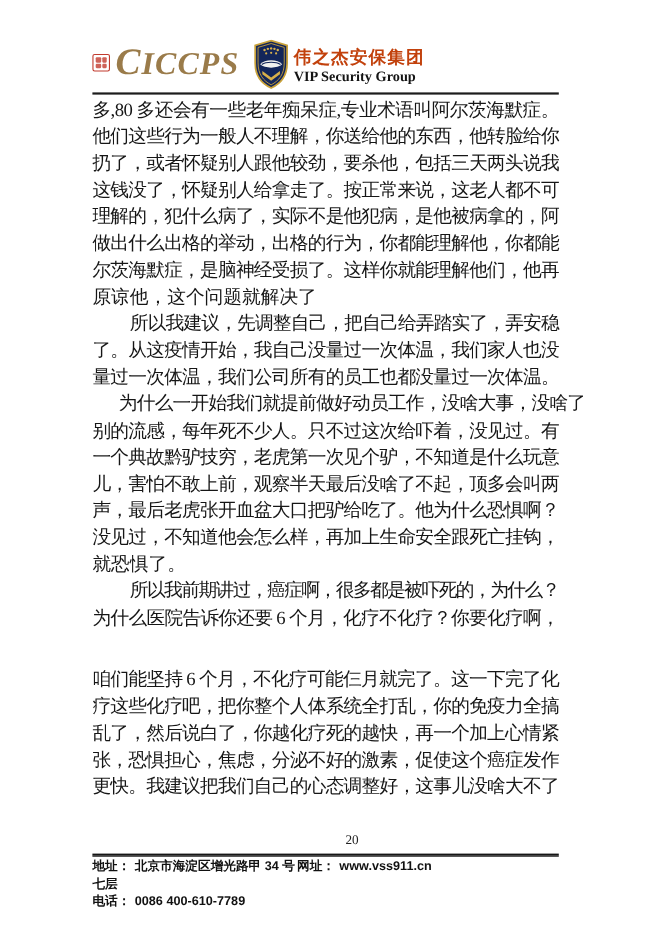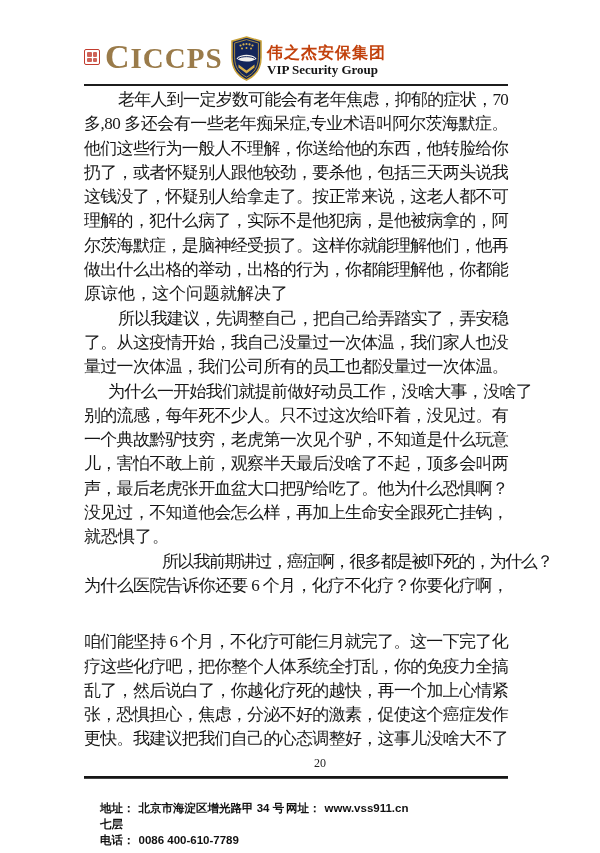--- a/index.html
+++ b/index.html
@@ -15,21 +15,21 @@
   .seal {
     position:absolute; left:0; top:13px; width:16px; height:16px;
     border:1.5px solid var(--seal-red,#c23b2e); border-radius:2px;
     display:grid; grid-template-columns:1fr 1fr; grid-template-rows:1fr 1fr;
     gap:1px; padding:2px;
   }
   .seal i { display:block; background:var(--seal-red,#c23b2e); opacity:.8; border-radius:1px; }
   .ciccps {
     position:absolute; left:21px; top:4px;
     font-family:"Liberation Serif","DejaVu Serif",serif;
-    font-weight:bold;
+    font-style:italic; font-weight:bold;
     font-size:29px; line-height:34px; letter-spacing:1px;
     color:var(--brand-gold,#9a7b4a);
   }
   .ciccps::first-letter { font-size:34px; }
   .shield { position:absolute; left:146px; top:0; }
   .group-names { position:absolute; left:183px; top:7px; }
   .group-cn {
     font-family:"Liberation Sans","DejaVu Sans",sans-serif;
     font-weight:bold; font-size:16px; line-height:19px; letter-spacing:1px; color:#c2410c;
   }
@@ -50,23 +50,23 @@
   .page-number {
     position:absolute; top:756px; left:0; width:100%;
     text-align:center; font-size:12px; line-height:14px; color:#222;padding-left:40px;
   }
   
   .footer-rule {
     position:absolute; top:776px; left:84px; width:424px; height:1px;
     border-top:2px solid #161616; border-bottom:1px solid #454545;
   }
   .footer {
-    position:absolute; top:780px; left:100px; width:424px;
+    position:absolute; top:780px; left:84px; width:424px;
     font-family:"Liberation Sans","DejaVu Sans",sans-serif;
-    font-weight:bold; font-size:11.5px; line-height:16px; color:#111;margin-top:20px;
+    font-weight:bold; font-size:11.5px; line-height:16px; color:#111;
   }
   .f-row { display:flex; }
   .f-col1 { width:186px; }
   .f-label { margin-right:4px; }
 </style>
 </head>
 <body>
 
 <div class="page">
 
@@ -101,44 +101,43 @@
     <span class="group-names">
       <span class="group-cn" style="display:block">伟之杰安保集团</span>
       <span class="group-en" style="display:block">VIP Security Group</span>
     </span>
   </div>
 
   <div class="header-rule"></div>
 
   <div class="body-text">
       <div>
-        <div class="line indent"><span class="lt" style="letter-spacing: -0.72px;">老年人到一定岁数可能会有老年焦虑，抑郁的症状，70</span></div>
         <div class="line"><span class="lt" style="letter-spacing: -0.47px;">多,80 多还会有一些老年痴呆症,专业术语叫阿尔茨海默症。</span></div>
         <div class="line"><span class="lt" style="letter-spacing: -0.69px;">他们这些行为一般人不理解，你送给他的东西，他转脸给你</span></div>
         <div class="line"><span class="lt" style="letter-spacing: -0.69px;">扔了，或者怀疑别人跟他较劲，要杀他，包括三天两头说我</span></div>
         <div class="line"><span class="lt" style="letter-spacing: -0.69px;">这钱没了，怀疑别人给拿走了。按正常来说，这老人都不可</span></div>
         <div class="line"><span class="lt" style="letter-spacing: -0.69px;">理解的，犯什么病了，实际不是他犯病，是他被病拿的，阿</span></div>
+        <div class="line"><span class="lt" style="letter-spacing: -0.69px;">做出什么出格的举动，出格的行为，你都能理解他，你都能</span></div>
         <div class="line"><span class="lt" style="letter-spacing: -0.69px;">尔茨海默症，是脑神经受损了。这样你就能理解他们，他再</span></div>
-        <div class="line"><span class="lt" style="letter-spacing: -0.69px;">做出什么出格的举动，出格的行为，你都能理解他，你都能</span></div>
         <div class="line"><span class="lt">原谅他，这个问题就解决了</span></div>
       </div>
       <div>
         <div class="line indent"><span class="lt" style="letter-spacing: -0.75px;">所以我建议，先调整自己，把自己给弄踏实了，弄安稳</span></div>
         <div class="line"><span class="lt" style="letter-spacing: -0.69px;">了。从这疫情开始，我自己没量过一次体温，我们家人也没</span></div>
         <div class="line"><span class="lt" style="letter-spacing: -0.69px;">量过一次体温，我们公司所有的员工也都没量过一次体温。</span></div>
         <div class="line"><span class="lt" style="letter-spacing: -0.69px; margin-left: 24px;">为什么一开始我们就提前做好动员工作，没啥大事，没啥了</span></div>
         <div class="line"><span class="lt" style="letter-spacing: -0.69px;">别的流感，每年死不少人。只不过这次给吓着，没见过。有</span></div>
         <div class="line"><span class="lt" style="letter-spacing: -0.69px;">一个典故黔驴技穷，老虎第一次见个驴，不知道是什么玩意</span></div>
         <div class="line"><span class="lt" style="letter-spacing: -0.69px;">儿，害怕不敢上前，观察半天最后没啥了不起，顶多会叫两</span></div>
         <div class="line"><span class="lt" style="letter-spacing: -0.69px;">声，最后老虎张开血盆大口把驴给吃了。他为什么恐惧啊？</span></div>
         <div class="line"><span class="lt" style="letter-spacing: -0.69px;">没见过，不知道他会怎么样，再加上生命安全跟死亡挂钩，</span></div>
         <div class="line"><span class="lt">就恐惧了。</span></div>
       </div>
       <div>
-        <div class="line indent"><span class="lt" style="letter-spacing: -1.4px; margin-left: 44px;">所以我前期讲过，癌症啊，很多都是被吓死的，为什么？</span></div>
+        <div class="line indent"><span class="lt" style="letter-spacing: -1.4px;">所以我前期讲过，癌症啊，很多都是被吓死的，为什么？</span></div>
         <div class="line"><span class="lt" style="letter-spacing: -0.64px;">为什么医院告诉你还要 6 个月，化疗不化疗？你要化疗啊，</span></div>
         <div class="line"><span class="lt" style="letter-spacing: -0.64px; margin-top: 32px;">咱们能坚持 6 个月，不化疗可能仨月就完了。这一下完了化</span></div>
         <div class="line"><span class="lt" style="letter-spacing: -0.69px;">疗这些化疗吧，把你整个人体系统全打乱，你的免疫力全搞</span></div>
         <div class="line"><span class="lt" style="letter-spacing: -0.69px;">乱了，然后说白了，你越化疗死的越快，再一个加上心情紧</span></div>
         <div class="line"><span class="lt" style="letter-spacing: -0.69px;">张，恐惧担心，焦虑，分泌不好的激素，促使这个癌症发作</span></div>
         <div class="line"><span class="lt" style="letter-spacing: -0.69px;">更快。我建议把我们自己的心态调整好，这事儿没啥大不了</span></div>
       </div>
     </div>
 
   <div class="page-number">20</div>

